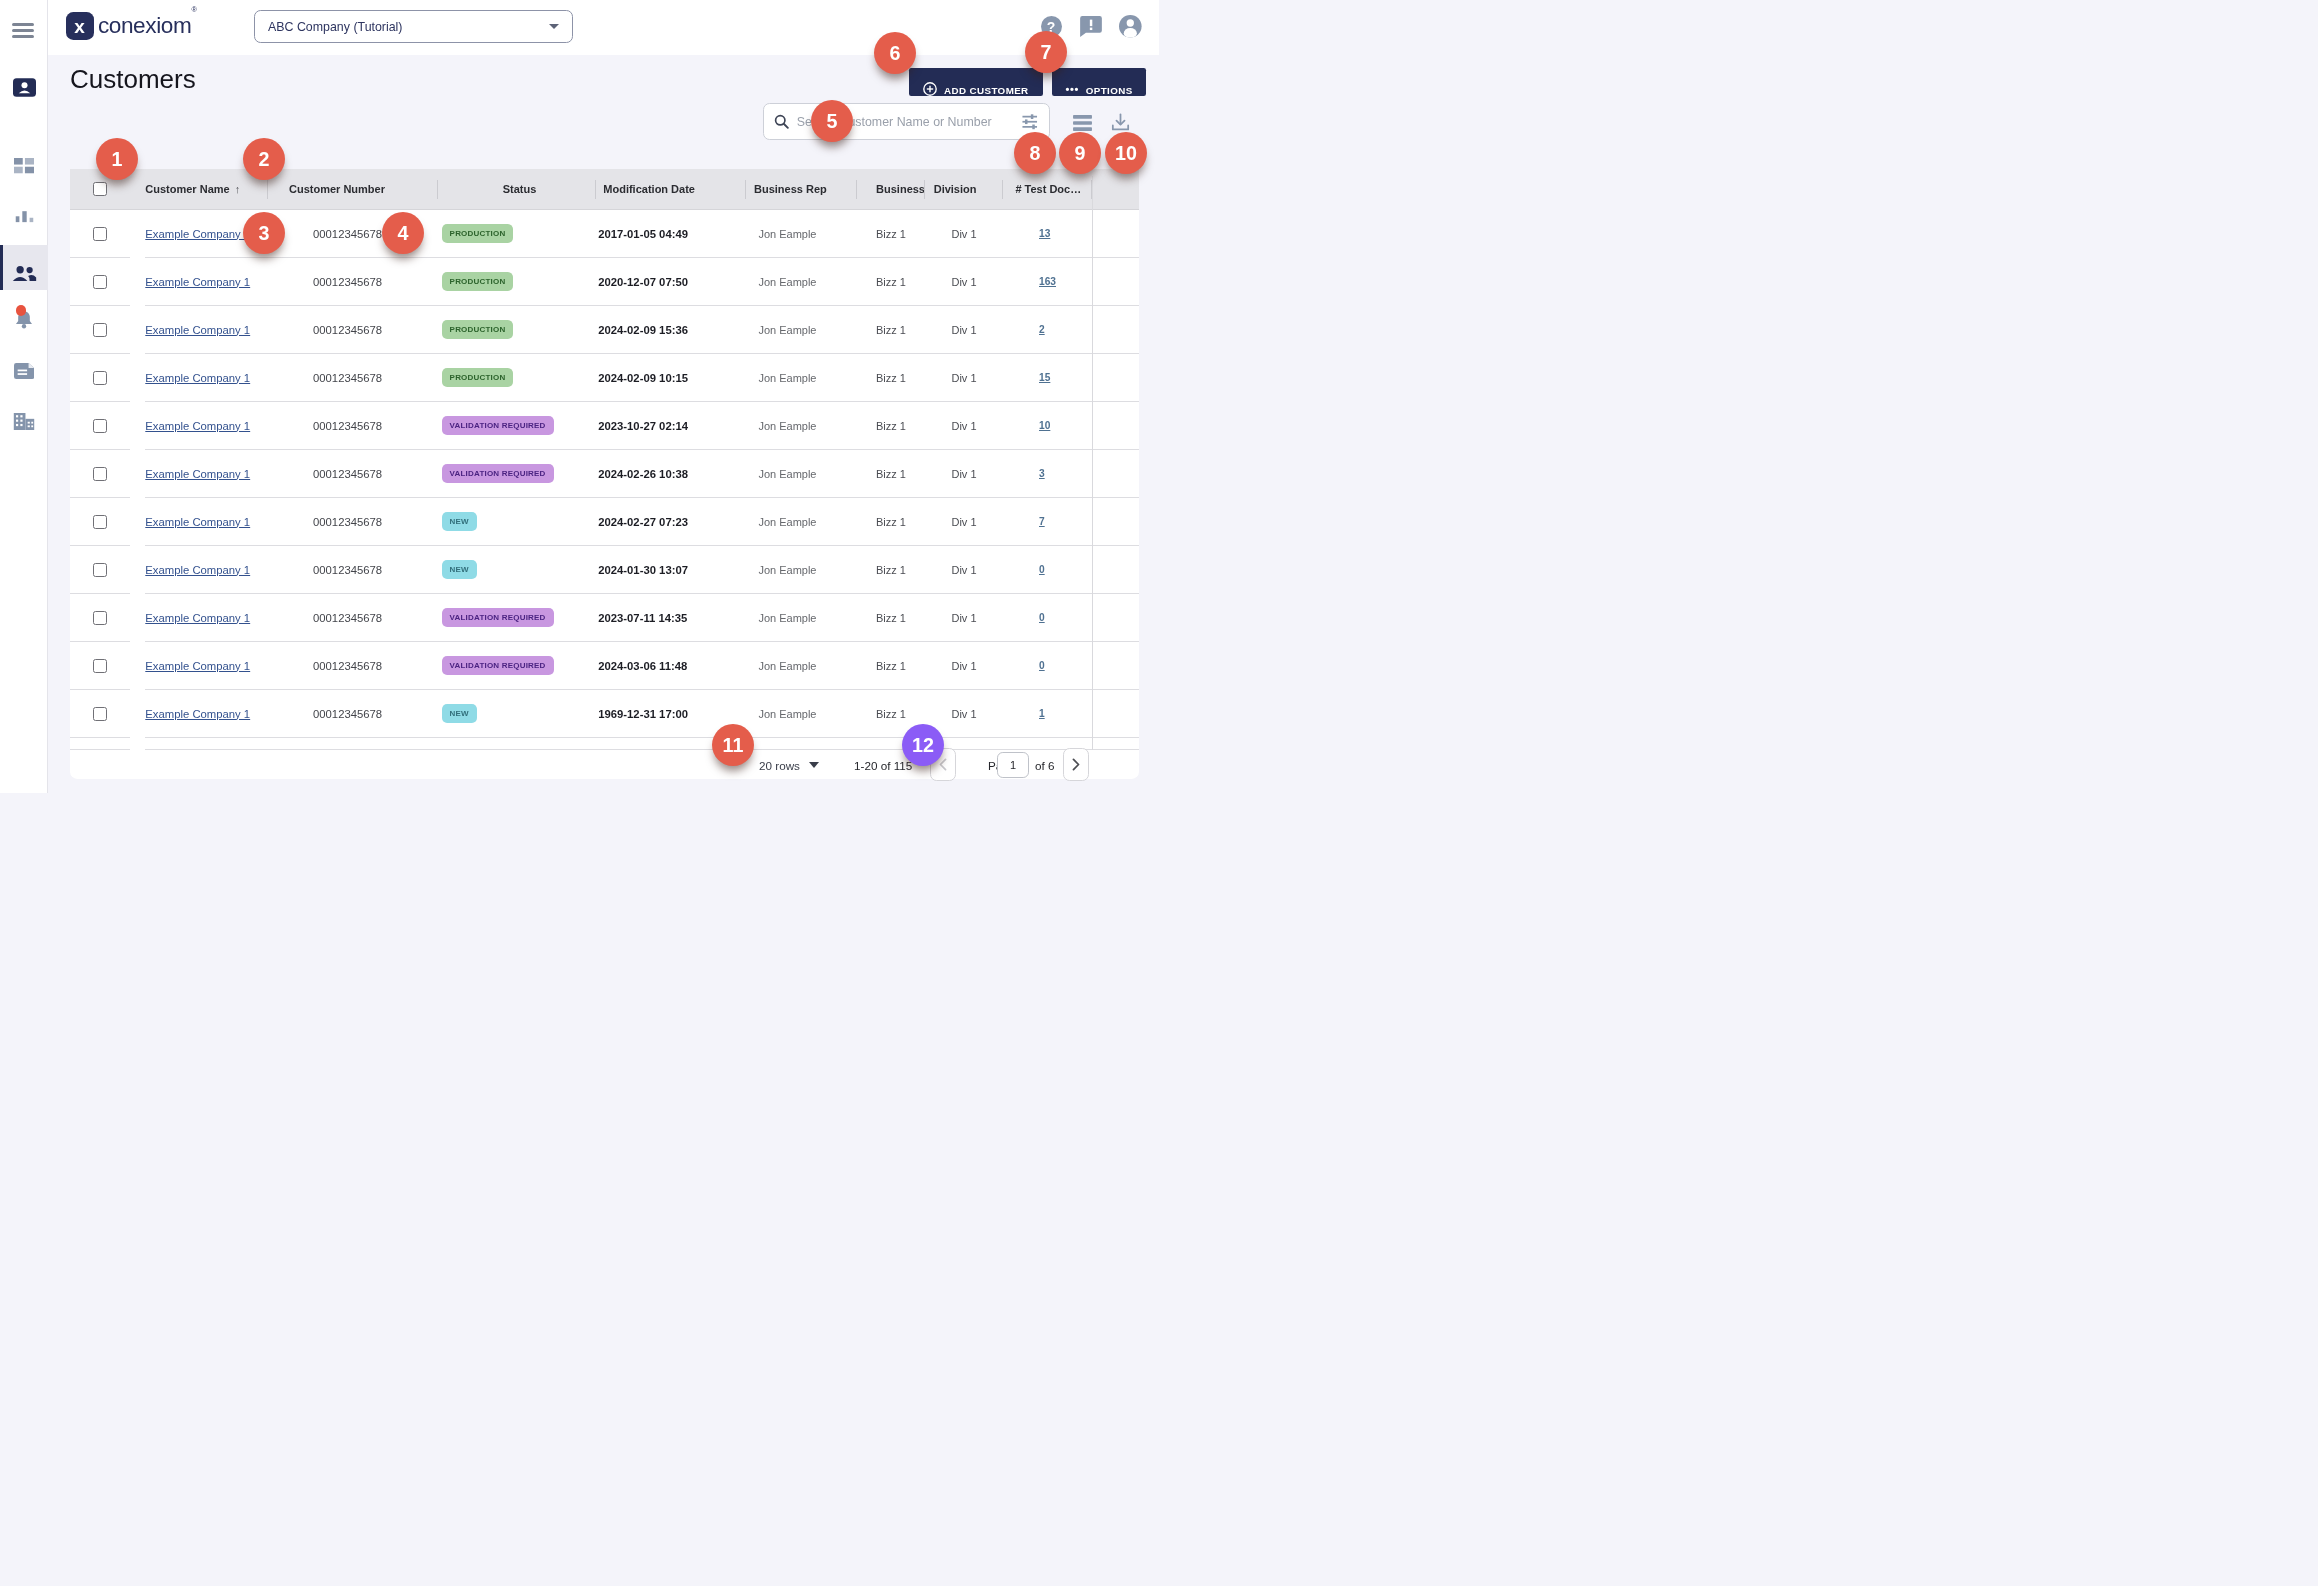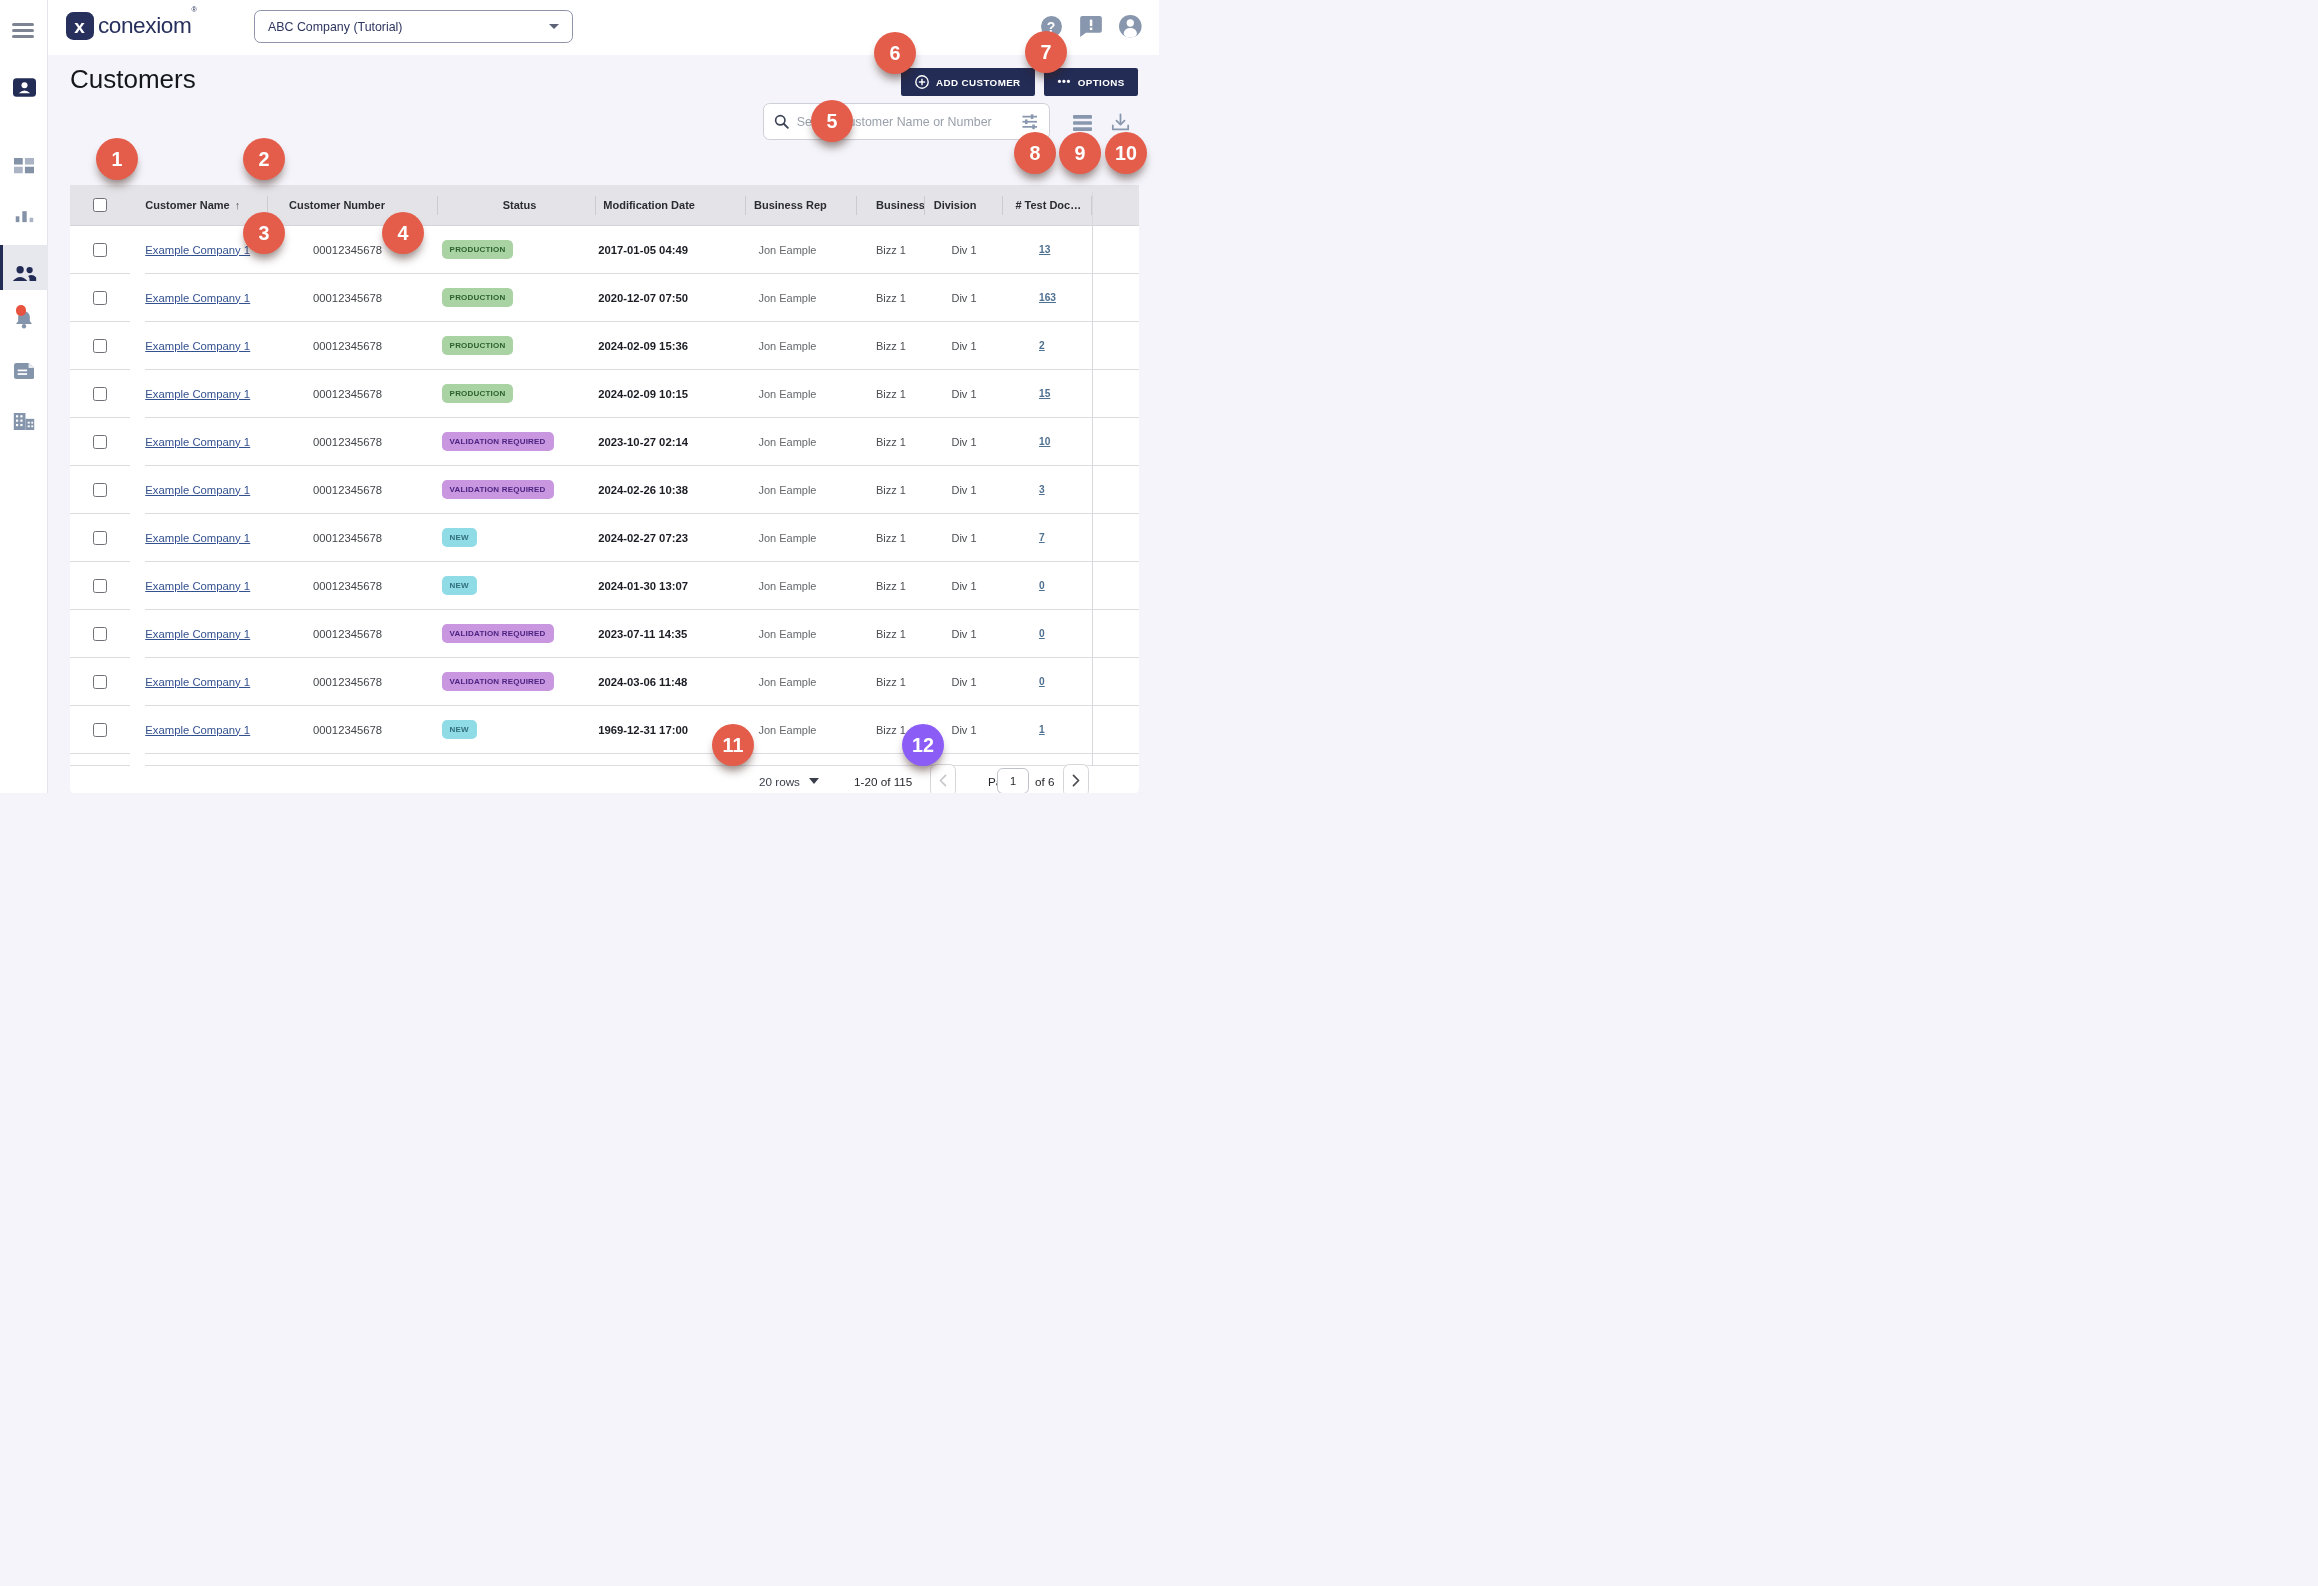--- a/index.html
+++ b/index.html
@@ -24,33 +24,33 @@
   .registered { font-size:7.3px; color:#272f5c; vertical-align:top; position:relative; top:-8.7px; }
   .company-select { position:absolute; left:206px; top:10.2px; width:319px; height:33px; border:1.1px solid #8d93a8; border-radius:6.6px; background:#fff; display:flex; align-items:center; padding:0 13px; cursor:pointer; }
   .company-select .label { font-size:12.4px; color:#2e3560; flex:1; }
   .caret-down { width:0; height:0; border-left:5.1px solid transparent; border-right:5.1px solid transparent; border-top:5.8px solid #5d6377; }
   .top-icons { position:absolute; right:17.5px; top:15.3px; display:flex; gap:17px; align-items:center; }
   .ticon { width:22.6px; height:22.6px; display:flex; align-items:center; justify-content:center; cursor:pointer; }
   .help-circle { width:21px; height:21px; border-radius:50%; background:#8897ad; color:#fff; font-weight:700; font-size:14px; display:flex; align-items:center; justify-content:center; }
 
   
   .page-title { position:absolute; left:70px; top:64px; font-size:26px; color:#15151d; letter-spacing:0; font-weight:400; z-index:5; }
-  .btn { position:absolute; height:28px; background:#232c55; color:#fff; border:none; border-radius:2.2px; font-family:"Liberation Sans",sans-serif; font-size:9.8px; font-weight:700; letter-spacing:0.4px; display:flex; align-items:center; justify-content:center; gap:6.6px; cursor:pointer; z-index:5; }
+  .btn { position:absolute; height:28px; background:#232c55; color:#fff; border:none; border-radius:2.2px; font-family:"Liberation Sans",sans-serif; font-size:9.8px; font-weight:700; letter-spacing:0.4px; display:flex; align-items:flex-end; justify-content:center; gap:6.6px; cursor:pointer; z-index:5;margin-left:8px; }
   .btn-add { left:901px; top:68px; width:134px; }
   .btn-options { left:1044px; top:68px; width:94px; }
   .ellipsis-ic { font-size:11px; letter-spacing:0.7px; font-weight:700; position:relative; top:-1.5px; }
 
   
   .search-wrap { position:absolute; left:763px; top:103px; width:287px; height:37px; background:#fff; border:0.7px solid #cdd0d8; border-radius:6.6px; display:flex; align-items:center; padding:0 10.2px; z-index:5; }
   .search-input { border:none; outline:none; flex:1; font-size:12.4px; color:#33343a; margin-left:7.3px; font-family:"Liberation Sans",sans-serif; background:transparent; }
   .search-input::placeholder { color:#9aa0ab; }
   .icon-btn { position:absolute; top:111px; width:25px; height:23px; display:flex; align-items:center; justify-content:center; cursor:pointer; z-index:5; }
 
   
-  .card { position:absolute; left:70px; top:169px; width:1069px; height:610px; background:#fff; border-radius:0 0 7.3px 7.3px; z-index:1;margin-top:16px; }
+  .card { position:absolute; left:70px; top:169px; width:1069px; height:610px; background:#fff; border-radius:0 0 7.3px 7.3px; z-index:1; }
   .thead { position:absolute; left:0; top:0; width:1069px; height:41px; background:#e4e4e8; border-bottom:0.7px solid #d5d5d9; display:flex; align-items:center; }
   .hcell { font-size:11px; font-weight:700; color:#2b2c31; display:flex; align-items:center; position:relative; height:100%; }
   .hsep::after { content:""; position:absolute; right:0; top:11px; height:19px; width:0.7px; background:#cbcbd0; }
   .sort-ic { font-weight:400; color:#56575c; margin-left:5.1px; font-size:11px; }
 
   .tbody { position:absolute; top:41px; left:0; width:1069px; }
   .trow { display:flex; height:48px; border-bottom:0.7px solid #dddde1; align-items:stretch; }
   .cell { display:flex; align-items:center; font-size:11px; }
 
   .c-check { width:60px; justify-content:center; }

